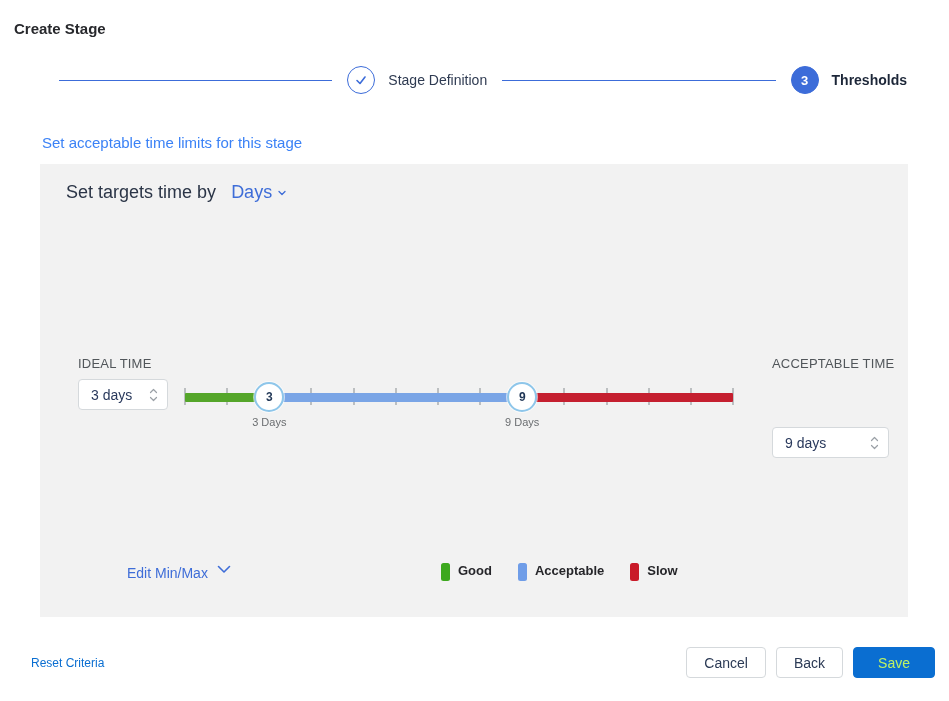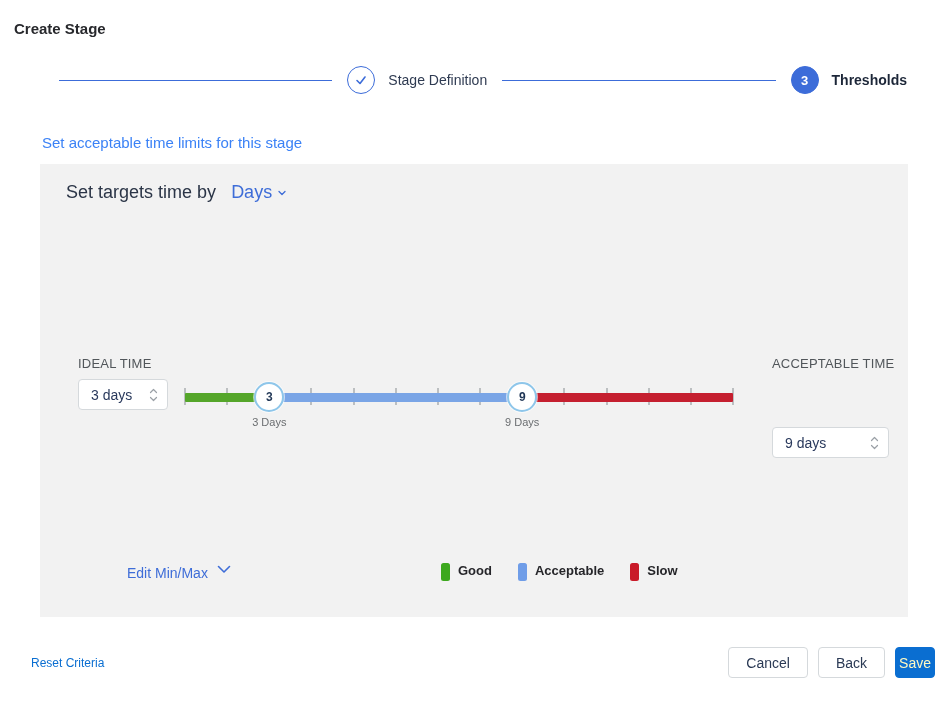--- a/index.html
+++ b/index.html
@@ -60,21 +60,21 @@
   .legend-item { display:flex; align-items:flex-start; margin-right:26px; }
   .legend-swatch { width:9px; height:18px; border-radius:2.5px; margin-right:8px; }
   .legend-label { font-size:13px; font-weight:600; color:#26262a; }
 
   
   .footer { display:flex; align-items:center; margin:30px 14px 0 31px; }
   .reset-link { font-size:12px; color:#0a6ed1; cursor:pointer; }
   .footer-buttons { margin-left:auto; display:flex; gap:10px; }
   .btn { height:31px; padding:0 17px; font-size:14px; font-family:inherit;
     border:1px solid #d5d9dc; border-radius:4px; background:#fff; color:#2b3a55; cursor:pointer; }
-  .btn.primary { background:#0a6ed1; border-color:#0a6ed1; color:#fef9c3; padding:0 3px; }
+  .btn.primary { background:#0a6ed1; border-color:#0a6ed1; color:#bef264; padding:0 24px; }
 </style>
 </head>
 <body>
 
 <div class="page-title">Create Stage</div>
 
 <div class="stepper">
   <div class="step-line"></div>
   <div class="step">
     <span class="step-circle">

